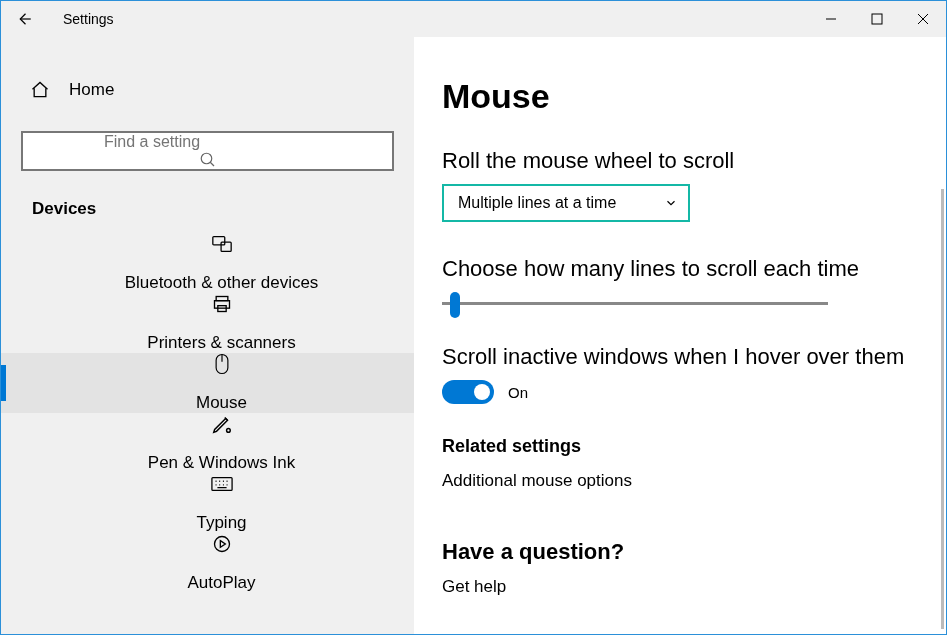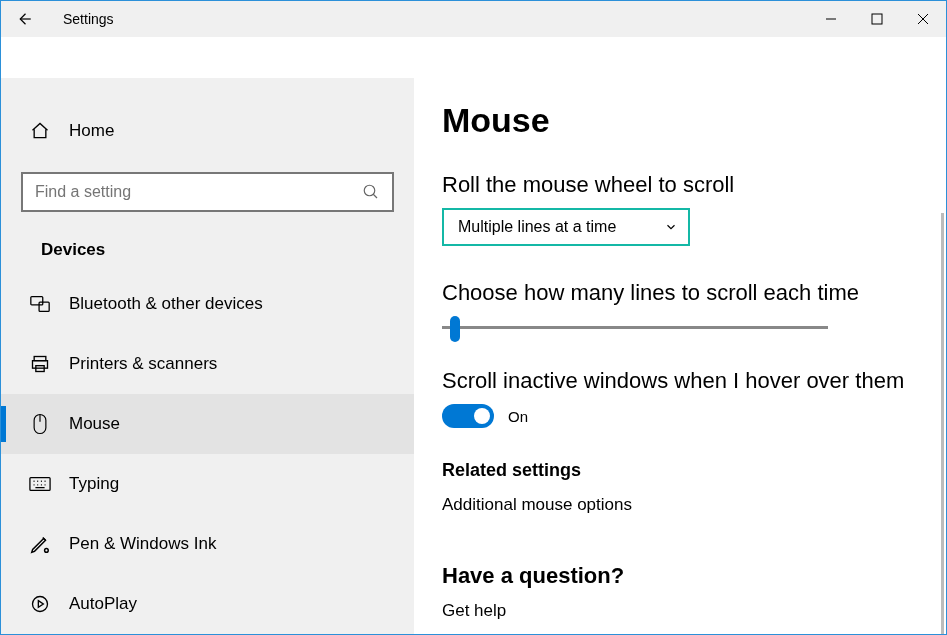--- a/index.html
+++ b/index.html
@@ -41,21 +41,20 @@
       width: 46px;
       height: 36px;
       display: flex;
       align-items: center;
       justify-content: center;
       cursor: pointer;
     }
     .main {
       display: flex;
       height: calc(100% - 36px);
-      align-items: flex-end;
     }
     .sidebar {
       width: 413px;
       background: #f0f0f0;
       padding-top: 30px;
       overflow: hidden;
     }
     .home-row {
       display: flex;
       align-items: center;
@@ -67,42 +66,44 @@
     .search-wrap {
       margin: 18px 20px 0 20px;
     }
     .search {
       display: flex;
       align-items: center;
       border: 2px solid #777;
       background: #fff;
       height: 40px;
       padding: 0 12px;
+      flex-direction: column;
     }
     .search input {
       border: none;
       outline: none;
       flex: 1;
       font-size: 16px;
       background: transparent;
     }
     .group-label {
       font-weight: 600;
       font-size: 17px;
-      padding: 28px 0 14px 40px;
+      padding: 28px 0 14px 31px;
     }
     .nav-item {
       display: flex;
       align-items: center;
       gap: 18px;
       padding: 0 0 0 28px;
       height: 60px;
       cursor: pointer;
       font-size: 17px;
       position: relative;
+      flex-direction: column;
     }
     .nav-item.active {
       background: #e3e3e3;
     }
     .nav-item.active::before {
       content: "";
       position: absolute;
       left: 0;
       top: 12px;
       bottom: 12px;
@@ -303,37 +304,37 @@
             <rect x="4" y="2" width="16" height="26" rx="8"></rect>
             <path d="M12 2v10"></path>
           </svg>
       </span>
       <span>Mouse</span>
     </div>
 
 
     <div class="nav-item">
       <span class="icon-slot">
-        <svg width="22" height="16" viewBox="0 0 24 16" fill="none" stroke="#000" stroke-width="1.4">
-            <rect x="1" y="1" width="22" height="14" rx="1"></rect>
-            <path d="M5 5h1M9 5h1M13 5h1M17 5h1M5 9h1M9 9h1M13 9h1M17 9h1M7 12h10"></path>
-          </svg>
-      </span>
-      <span>Typing</span>
-    </div>
-
-    <div class="nav-item">
-      <span class="icon-slot">
         <svg width="22" height="22" viewBox="0 0 24 24" fill="none" stroke="#000" stroke-width="1.6">
             <path d="M3 21l3-1 12-12-2-2L4 18l-1 3z"></path>
             <path d="M15 5l3 3"></path>
             <circle cx="19" cy="19" r="2"></circle>
           </svg>
       </span>
       <span>Pen &amp; Windows Ink</span>
+    </div>
+
+    <div class="nav-item">
+      <span class="icon-slot">
+        <svg width="22" height="16" viewBox="0 0 24 16" fill="none" stroke="#000" stroke-width="1.4">
+            <rect x="1" y="1" width="22" height="14" rx="1"></rect>
+            <path d="M5 5h1M9 5h1M13 5h1M17 5h1M5 9h1M9 9h1M13 9h1M17 9h1M7 12h10"></path>
+          </svg>
+      </span>
+      <span>Typing</span>
     </div>
 
     <div class="nav-item">
       <span class="icon-slot">
         <svg width="20" height="20" viewBox="0 0 24 24" fill="none" stroke="#000" stroke-width="1.6">
             <circle cx="12" cy="12" r="9"></circle>
             <path d="M10 8l6 4-6 4V8z"></path>
           </svg>
       </span>
       <span>AutoPlay</span>

